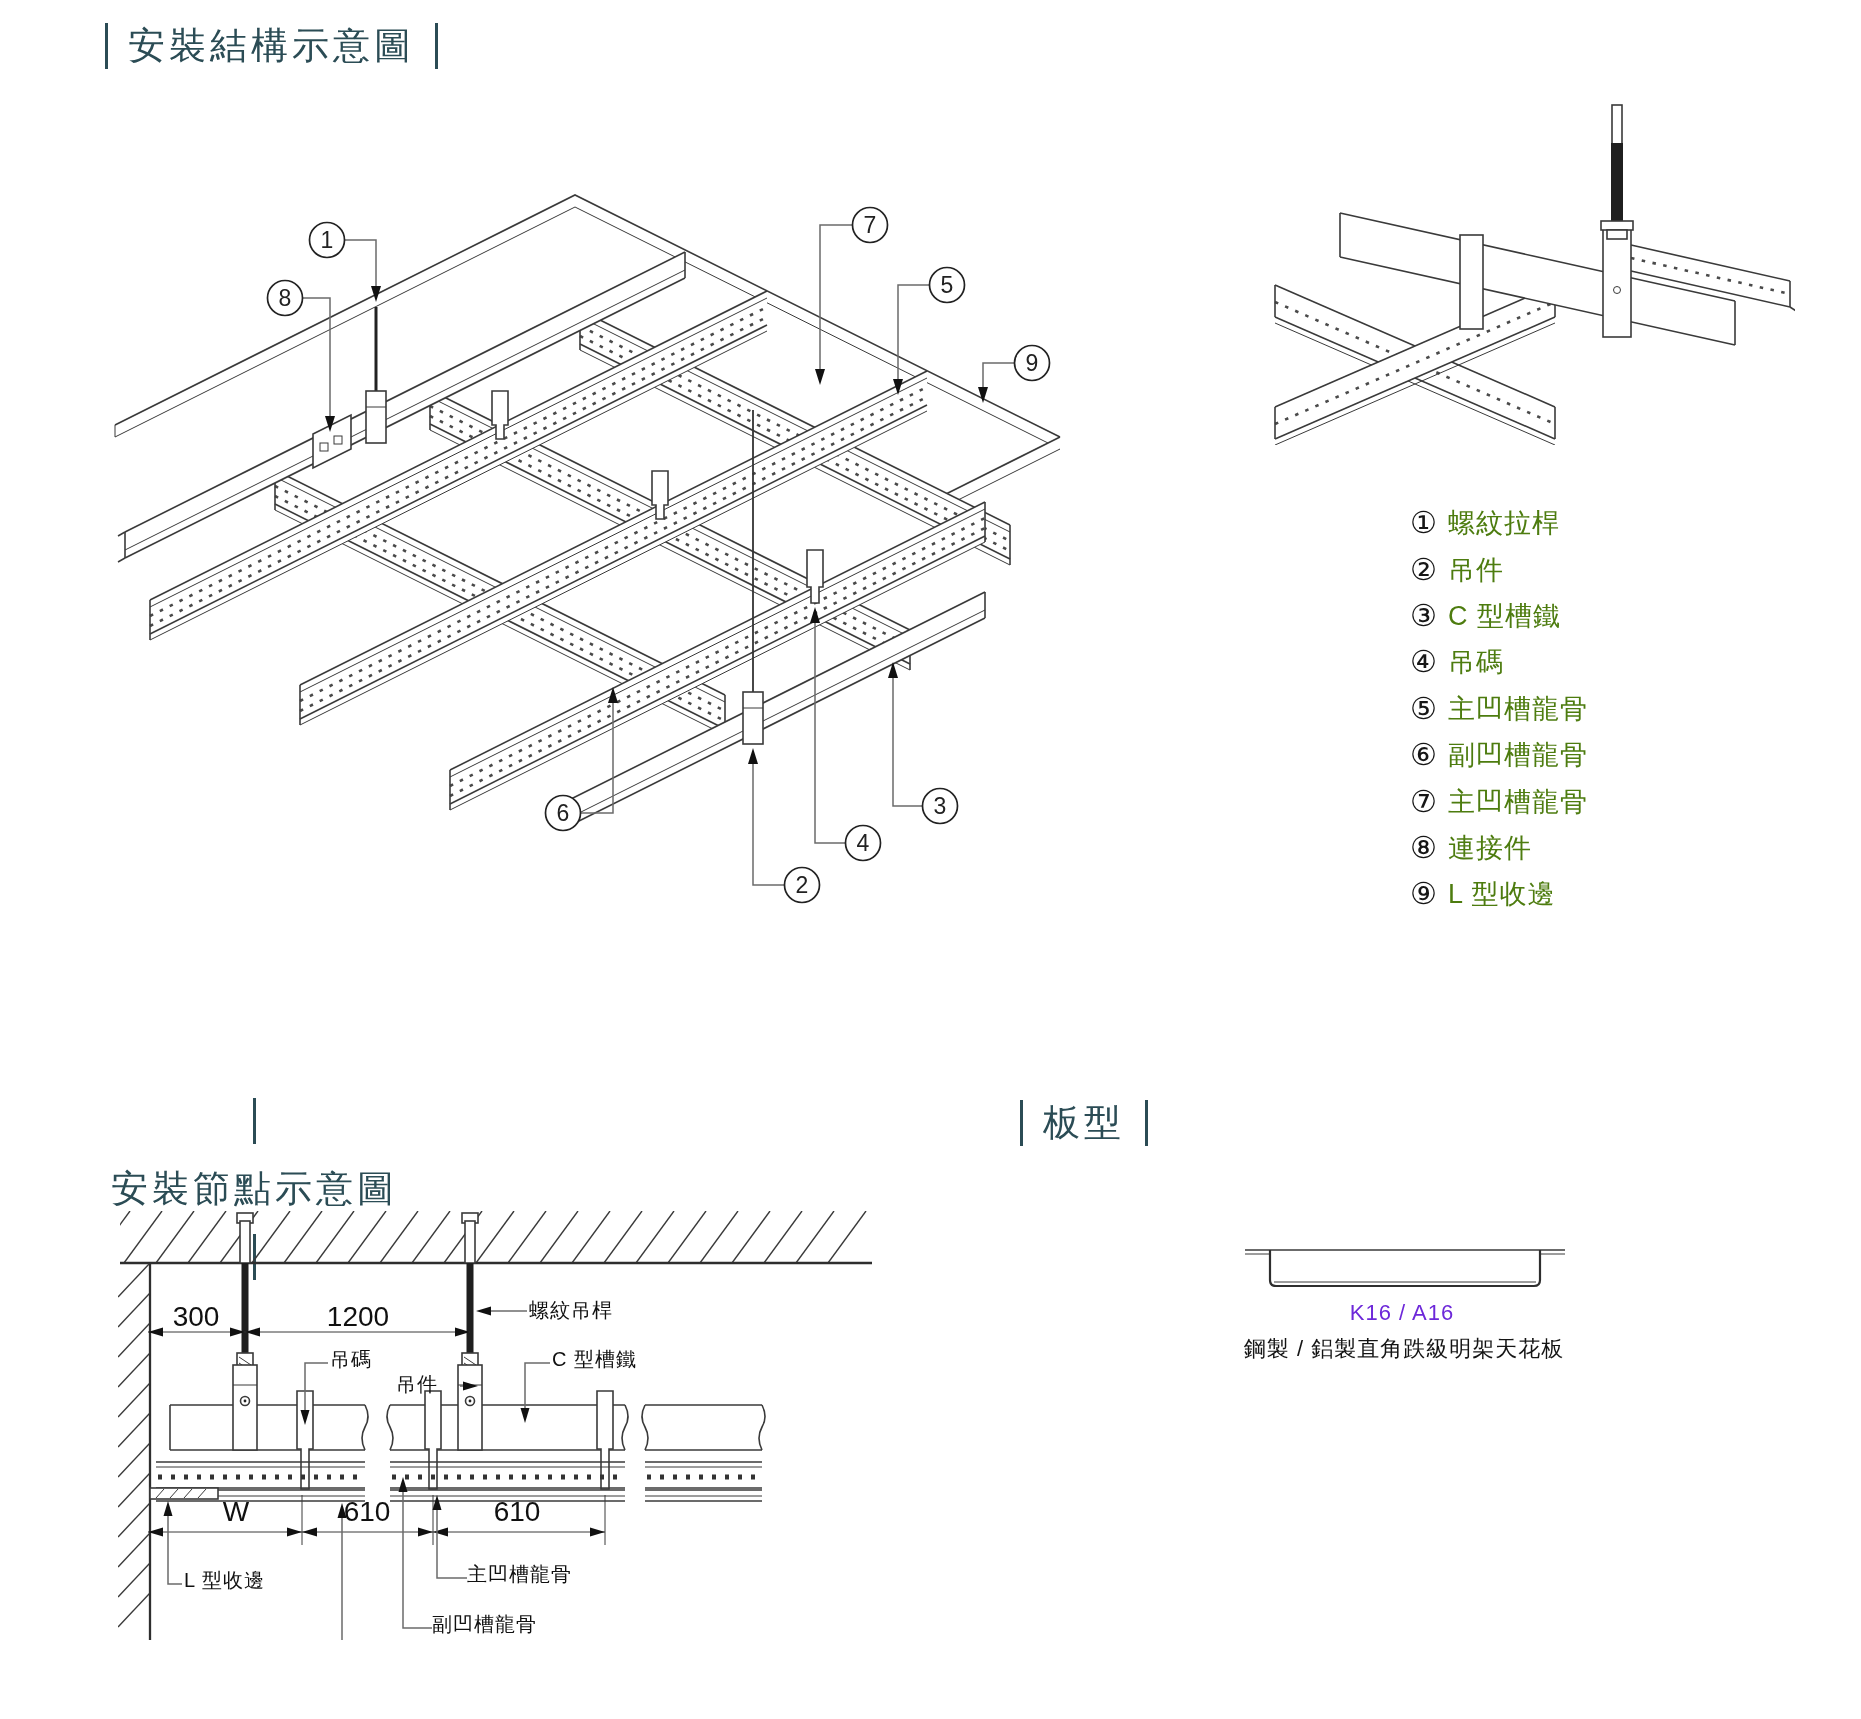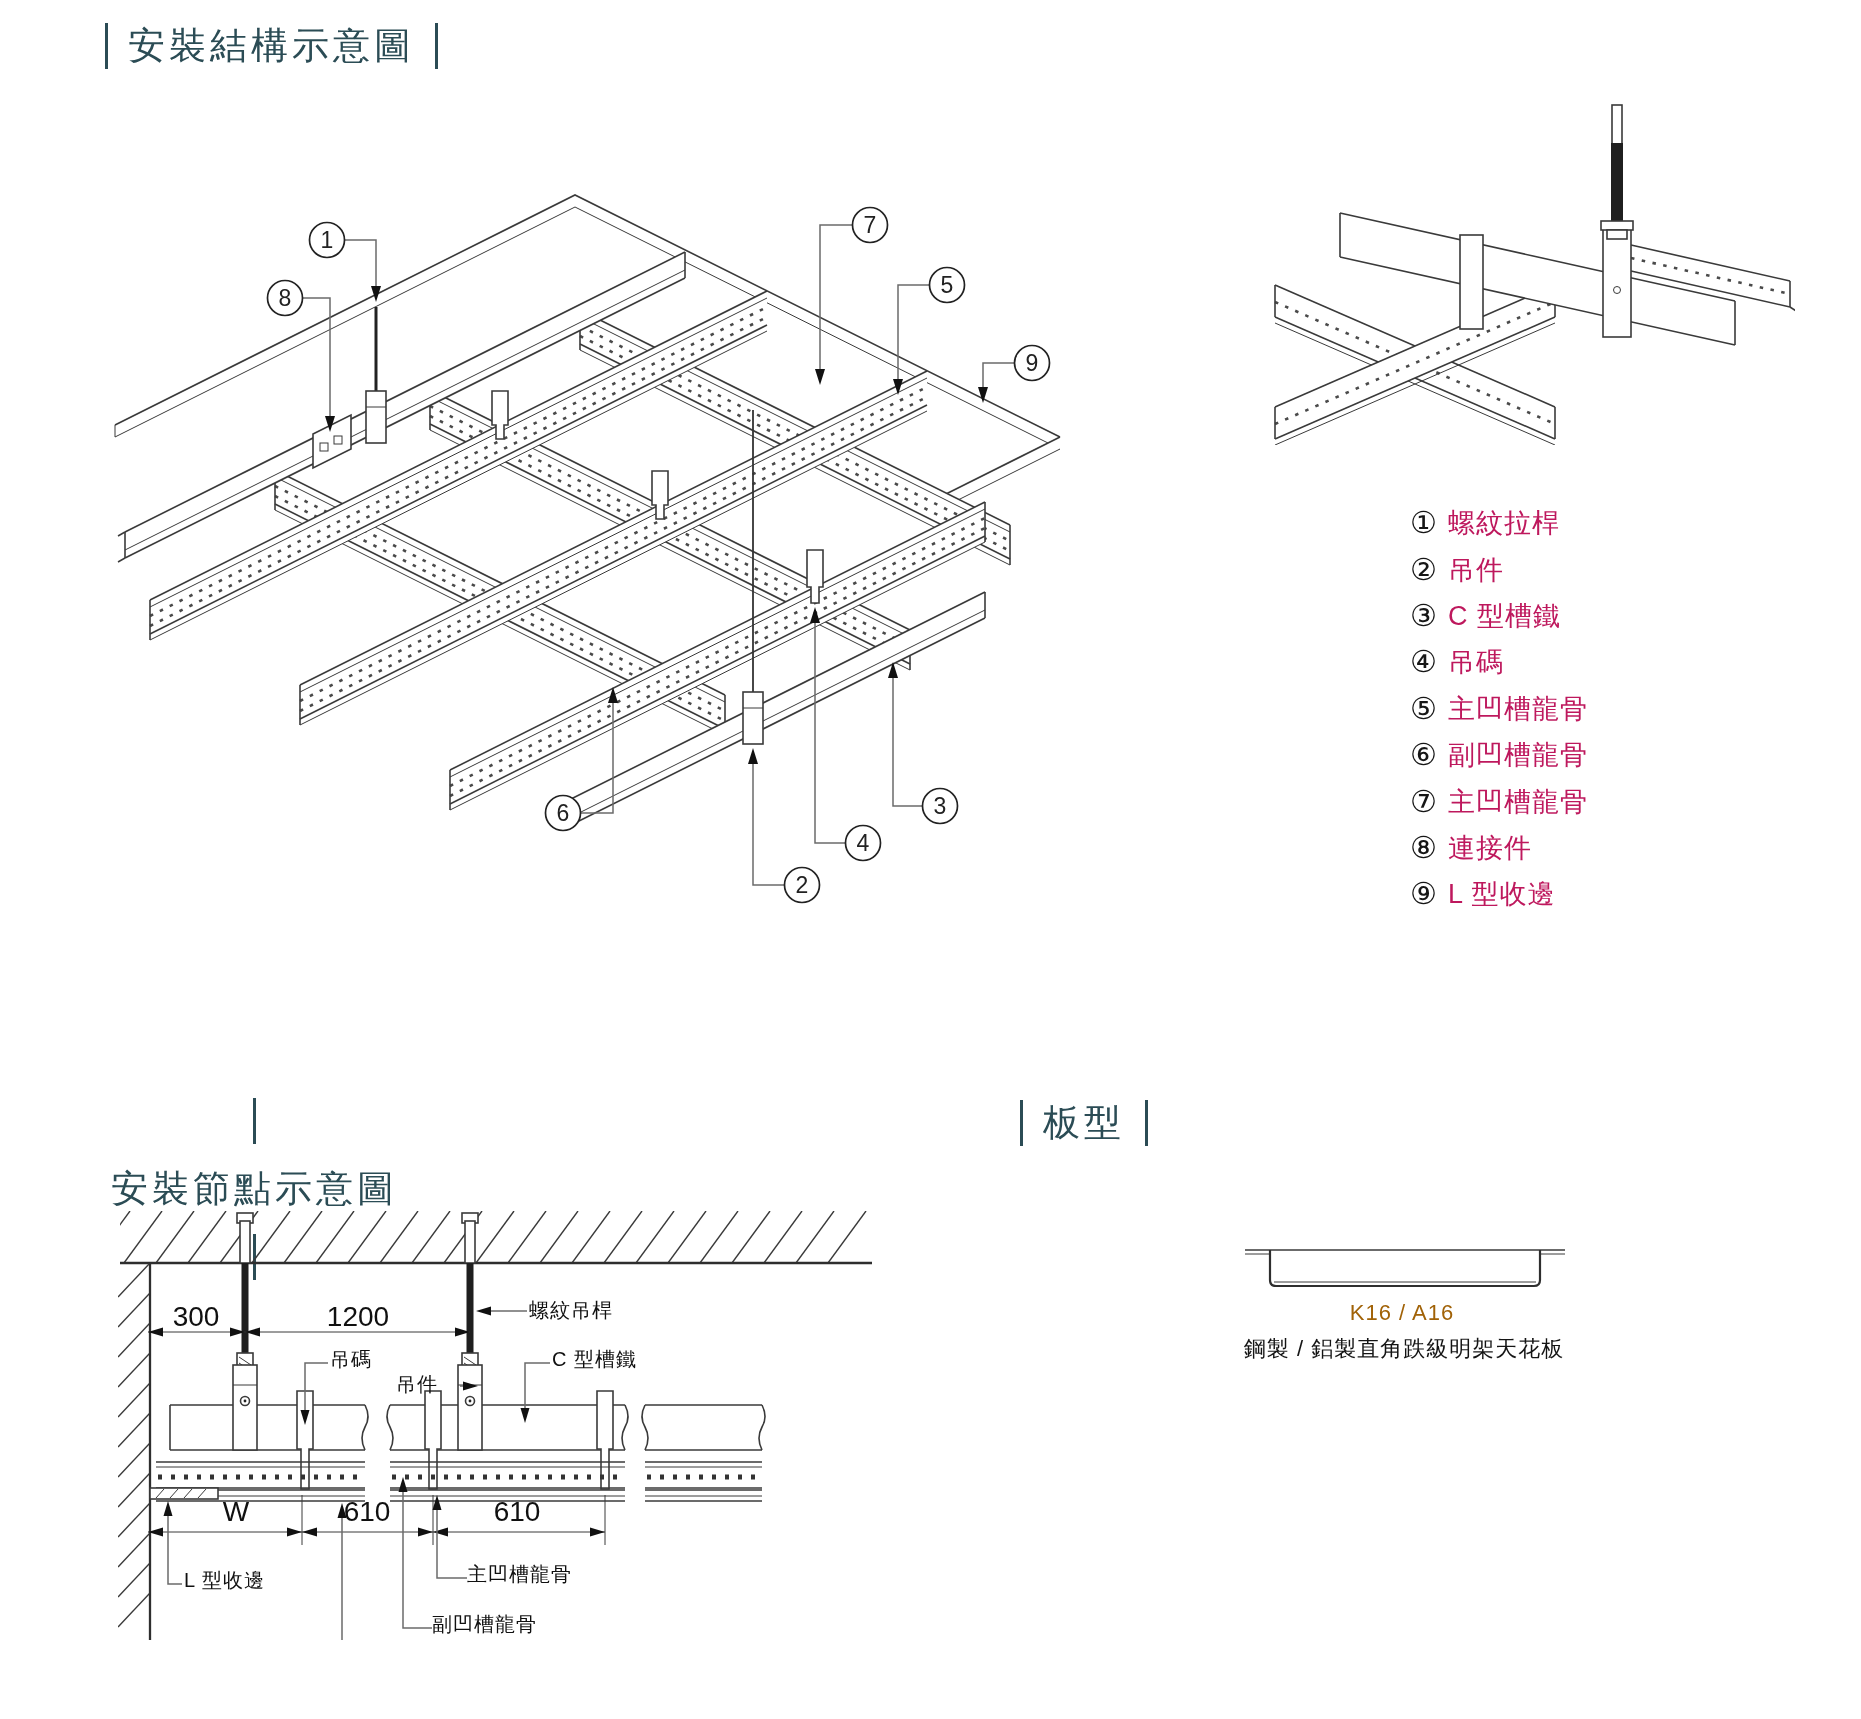--- a/index.html
+++ b/index.html
@@ -4,25 +4,25 @@
 <style>
   html,body{margin:0;padding:0;background:#fff;}
   #stage{position:relative;width:1861px;height:1640px;background:#ffffff;overflow:hidden;
          font-family:"Liberation Sans","DejaVu Sans",sans-serif;color:#111;}
   .sec-title{position:absolute;display:flex;align-items:center;gap:20px;}
   .sec-title .bar{width:3px;height:46px;background:#2b4c55;}
   .sec-title .txt{font-size:37px;letter-spacing:4px;color:#2b4c55;font-weight:500;white-space:nowrap;}
   .legend{position:absolute;left:1410px;top:500px;display:flex;flex-direction:column;}
   .legend .row{height:46.4px;display:flex;align-items:center;gap:11px;}
   .legend .num{font-size:30px;color:#161616;line-height:1;}
-  .legend .lab{font-size:27px;color:#be185d;letter-spacing:1px;white-space:nowrap;}
+  .legend .lab{font-size:27px;color:#4d7c0f;letter-spacing:1px;white-space:nowrap;}
   .lbl{position:absolute;font-size:20px;color:#101010;white-space:nowrap;letter-spacing:1px;}
   .dim{position:absolute;font-size:28px;color:#101010;transform:translateX(-50%);white-space:nowrap;}
   .panel-model{position:absolute;left:1402px;top:1300px;transform:translateX(-50%);
-               font-size:22px;color:#a16207;letter-spacing:1px;}
+               font-size:22px;color:#6d28d9;letter-spacing:1px;}
   .panel-desc{position:absolute;left:1404px;top:1334px;transform:translateX(-50%);
               font-size:22px;color:#141414;letter-spacing:1px;white-space:nowrap;}
   svg{position:absolute;}
   .ln{stroke:#3a3a3a;stroke-width:1.6;fill:none;}
   .thin{stroke:#3a3a3a;stroke-width:1;fill:none;}
   .thk{stroke:#2e2e2e;stroke-width:2.3;fill:none;}
   .dash{stroke:#4a4a4a;stroke-width:2.6;fill:none;stroke-dasharray:3.5 7.5;}
   .wfill{fill:#ffffff;stroke:none;}
   .wbox{fill:#ffffff;stroke:#3a3a3a;stroke-width:1.6;}
   .leader{stroke:#6b6b6b;stroke-width:1.5;fill:none;}

